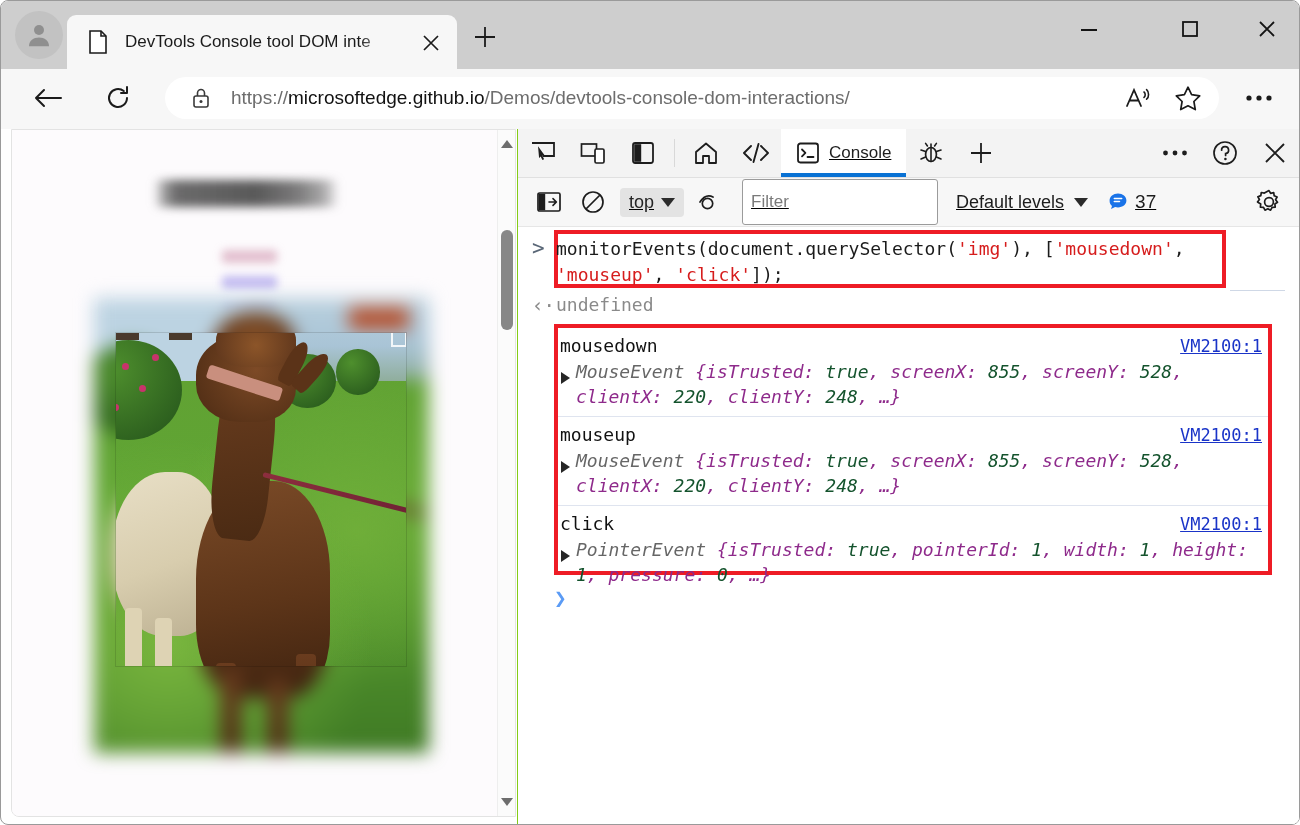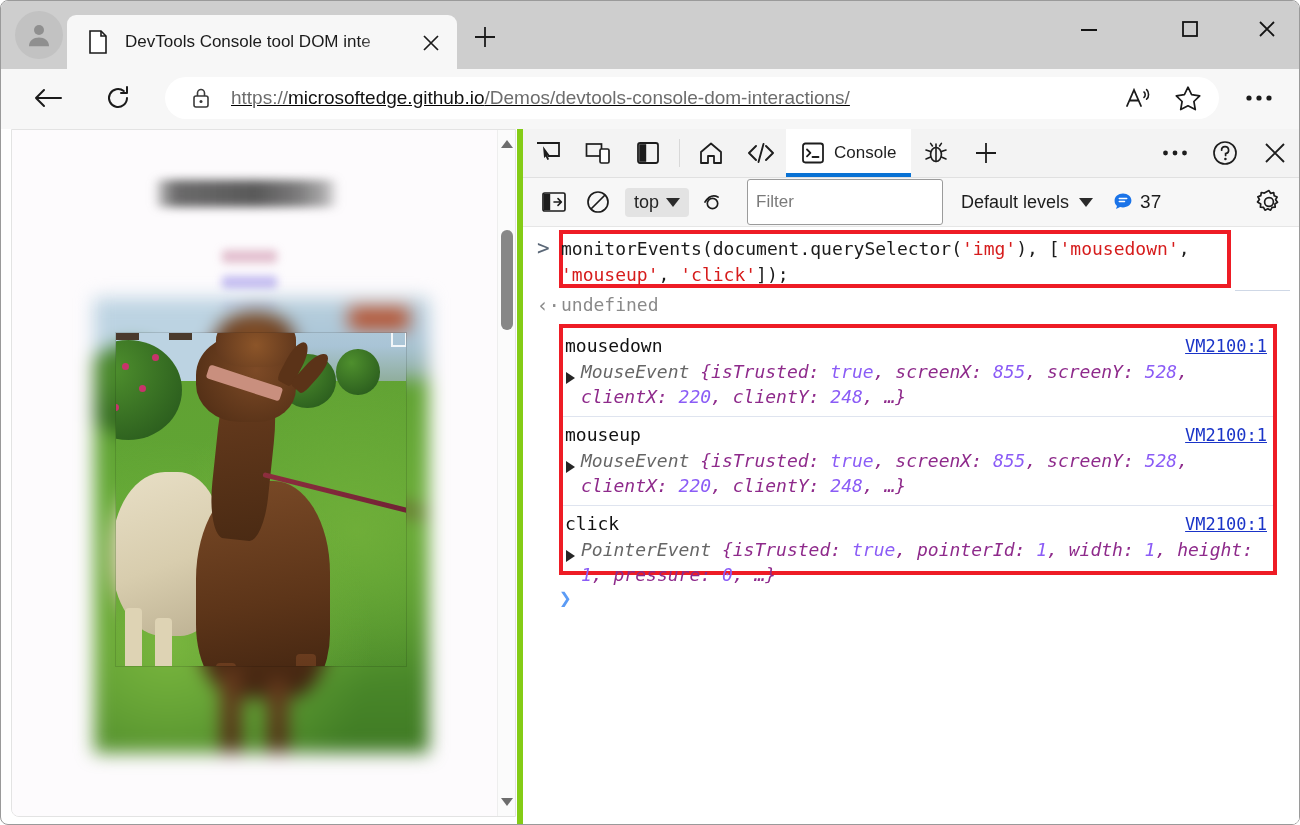--- a/index.html
+++ b/index.html
@@ -72,21 +72,21 @@
     display: flex; align-items: center; justify-content: center;
   }
   .nav-btn.back { left: 24px; }
   .nav-btn.reload { left: 94px; }
   .omnibox {
     position: absolute; left: 164px; top: 76px; width: 1054px; height: 42px;
     background: #ffffff; border-radius: 21px;
     display: flex; align-items: center;
   }
   .lock { margin-left: 26px; width: 20px; height: 22px; flex:0 0 auto;}
-  .url { margin-left: 20px; font-size: 19px; white-space: nowrap; text-decoration: underline; }
+  .url { margin-left: 20px; font-size: 19px; white-space: nowrap; }
   .url .dim { color: #6d6d6d; }
   .url .strong { color: #121212; }
   .omni-right {
     position: absolute; right: 14px; top: 0; height: 42px;
     display: flex; align-items: center; gap: 16px;
   }
   .omni-ico { width: 34px; height: 34px; display:flex; align-items:center; justify-content:center; }
   .nav-more {
     position: absolute; left: 1238px; top: 78px; width: 40px; height: 38px;
     display: flex; align-items: center; justify-content: center;
@@ -210,21 +210,21 @@
   .ps-arrow.up { top: 4px; }
   .ps-arrow.down { bottom: 6px; }
   .ps-thumb {
     position:absolute; left: 3px; top: 100px; width: 12px; height: 100px;
     background: #878787; border-radius: 6px;
   }
 
   
   .devtools {
     position: absolute; left: 516px; top: 128px; width: 783px; height: 696px;
-    background: #ffffff; border-left: 6px solid #84cc16;
+    background: #ffffff; border-left: 1px solid #84cc16; text-decoration: underline;
   }
   .dt-tabbar {
     position: relative; height: 49px; background: #f3f3f3;
     border-bottom: 1px solid #e0e0e0;
     display: flex; align-items: stretch;
   }
   .dt-ico-btn {
     width: 50px; display:flex; align-items:center; justify-content:center;
   }
   .dt-sep { width: 1px; background: #d8d8d8; margin: 10px 6px; }
@@ -304,21 +304,21 @@
     position:relative; margin-left: 16px; margin-top: 1px;
     font-size: 18px; line-height: 25px; font-style: italic;
   }
   .tri {
     position:absolute; left: -15px; top: 13px;
     width:0;height:0;border-top:6px solid transparent;border-bottom:6px solid transparent;border-left:9px solid #262626;
   }
   .cls { color:#666666; }
   .brace { color:#8e2a8b; }
   .prop { color:#8e2a8b; }
-  .val  { color:#8b5cf6; }
+  .val  { color:#14532d; }
   .final-prompt {
     position:absolute; left: 36px; top: 358px; font-size: 21px; color:#5b9bf5;
   }
 </style>
 </head>
 <body>
 
 <div id="app">
 
   <div class="tabstrip">

